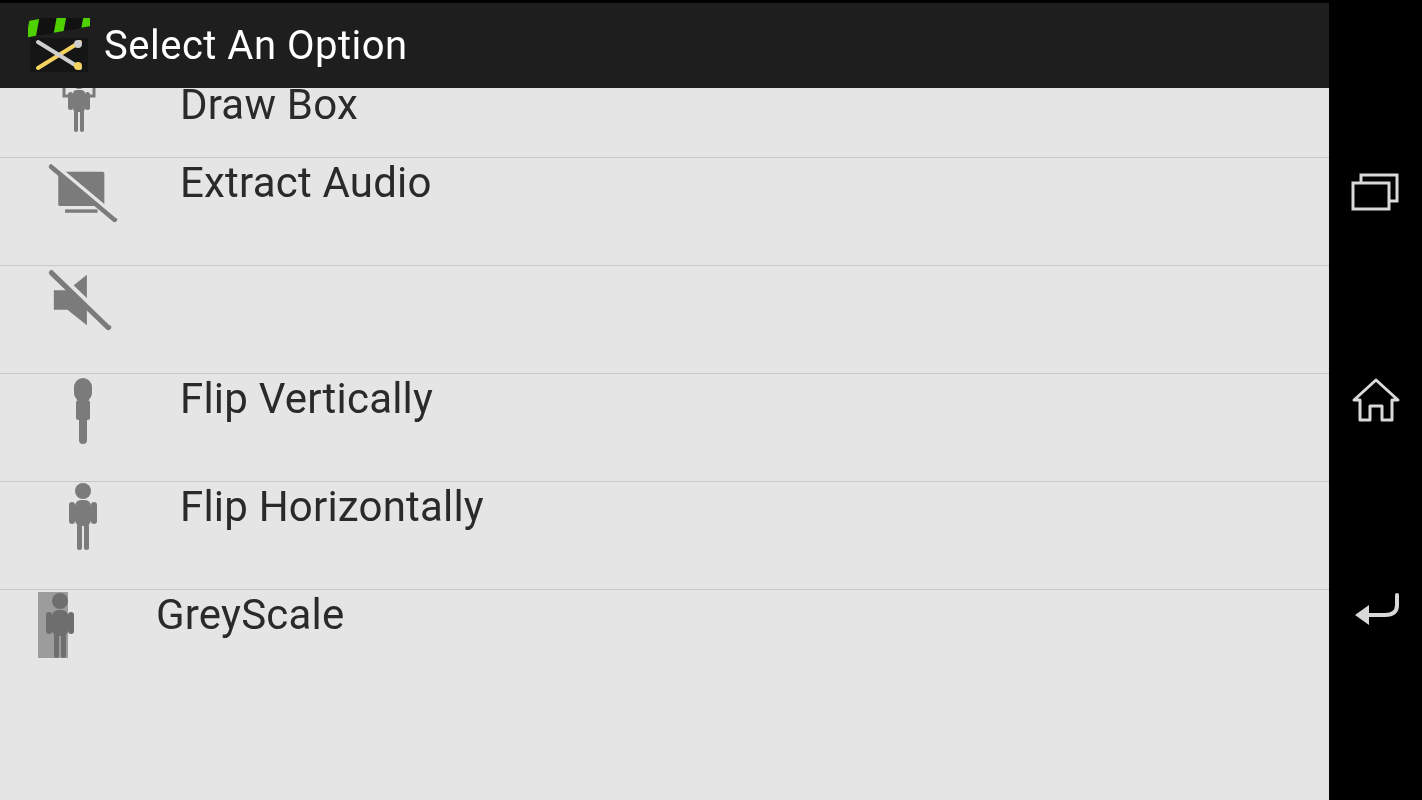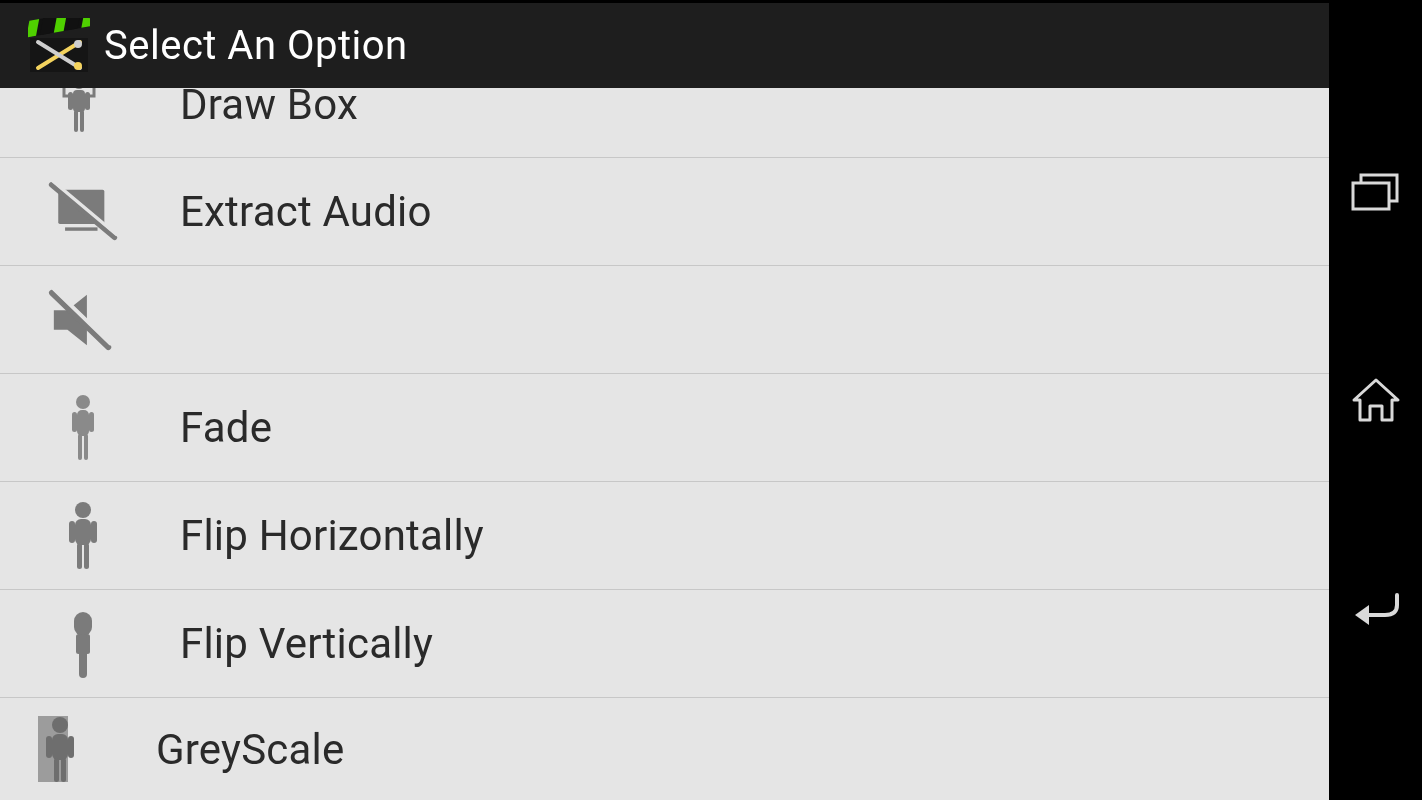--- a/index.html
+++ b/index.html
@@ -44,21 +44,21 @@
     }
     .list-area {
       flex: 1;
       background: #e5e5e5;
       overflow: hidden;
       position: relative;
     }
     .list-item {
       height: 108px;
       display: flex;
-      align-items: center;
+      align-items: flex-start;
       border-bottom: 1px solid #c7c7c7;
       padding-left: 48px;
       gap: 62px;
       cursor: pointer;
     }
     .list-item.first-partial {
       height: 70px;
       align-items: flex-start;
       padding-top: 0;
     }
@@ -169,58 +169,45 @@
       <div class="list-item">
         <div class="icon-slot">
           <svg width="72" height="68" viewBox="0 0 72 68">
             <polygon points="6,24 20,24 40,8 40,60 20,44 6,44" fill="#7b7b7b"></polygon>
             <line x1="4" y1="6" x2="62" y2="62" stroke="#7b7b7b" stroke-width="6" stroke-linecap="round"></line>
             <line x1="6" y1="2" x2="64" y2="58" stroke="#e5e5e5" stroke-width="4" stroke-linecap="round"></line>
           </svg>
         </div>
       </div>
 
-      <div class="list-item">
-        <div class="icon-slot">
-          <svg width="40" height="70" viewBox="0 0 40 70">
-            <circle cx="20" cy="9" r="7" fill="#8a8a8a"></circle>
-            <rect x="14" y="17" width="12" height="26" rx="5" fill="#8a8a8a"></rect>
-            <rect x="9" y="19" width="5" height="20" rx="2.5" fill="#8a8a8a"></rect>
-            <rect x="26" y="19" width="5" height="20" rx="2.5" fill="#8a8a8a"></rect>
-            <rect x="15" y="41" width="4" height="26" rx="2" fill="#8a8a8a"></rect>
-            <rect x="21" y="41" width="4" height="26" rx="2" fill="#8a8a8a"></rect>
-          </svg>
-        </div>
-        <div class="item-label">Fade</div>
+
+      <div class="list-item">
+        <div class="icon-slot">
+          <svg width="38" height="72" viewBox="0 0 38 72">
+            <rect x="10" y="4" width="18" height="24" rx="9" fill="#7b7b7b"></rect>
+            <rect x="12" y="26" width="5" height="20" rx="2.5" fill="#7b7b7b"></rect>
+            <rect x="21" y="26" width="5" height="20" rx="2.5" fill="#7b7b7b"></rect>
+            <rect x="15" y="26" width="8" height="44" rx="4" fill="#7b7b7b"></rect>
+          </svg>
+        </div>
+        <div class="item-label">Flip Vertically</div>
       </div>
 
       <div class="list-item">
         <div class="icon-slot">
           <svg width="42" height="70" viewBox="0 0 42 70">
             <circle cx="21" cy="9" r="8" fill="#7b7b7b"></circle>
             <rect x="13" y="18" width="16" height="26" rx="6" fill="#7b7b7b"></rect>
             <rect x="7" y="20" width="6" height="22" rx="3" fill="#7b7b7b"></rect>
             <rect x="29" y="20" width="6" height="22" rx="3" fill="#7b7b7b"></rect>
             <rect x="15" y="42" width="5" height="26" rx="2.5" fill="#7b7b7b"></rect>
             <rect x="22" y="42" width="5" height="26" rx="2.5" fill="#7b7b7b"></rect>
           </svg>
         </div>
         <div class="item-label">Flip Horizontally</div>
-      </div>
-
-      <div class="list-item">
-        <div class="icon-slot">
-          <svg width="38" height="72" viewBox="0 0 38 72">
-            <rect x="10" y="4" width="18" height="24" rx="9" fill="#7b7b7b"></rect>
-            <rect x="12" y="26" width="5" height="20" rx="2.5" fill="#7b7b7b"></rect>
-            <rect x="21" y="26" width="5" height="20" rx="2.5" fill="#7b7b7b"></rect>
-            <rect x="15" y="26" width="8" height="44" rx="4" fill="#7b7b7b"></rect>
-          </svg>
-        </div>
-        <div class="item-label">Flip Vertically</div>
       </div>
 
       <div class="list-item last-partial">
         <div class="icon-slot">
           <svg width="50" height="70" viewBox="0 0 50 70">
             <rect x="4" y="2" width="30" height="66" fill="#9c9c9c"></rect>
             <circle cx="26" cy="11" r="8" fill="#6e6e6e"></circle>
             <rect x="18" y="20" width="16" height="26" rx="6" fill="#6e6e6e"></rect>
             <rect x="12" y="22" width="6" height="22" rx="3" fill="#6e6e6e"></rect>
             <rect x="34" y="22" width="6" height="22" rx="3" fill="#6e6e6e"></rect>

